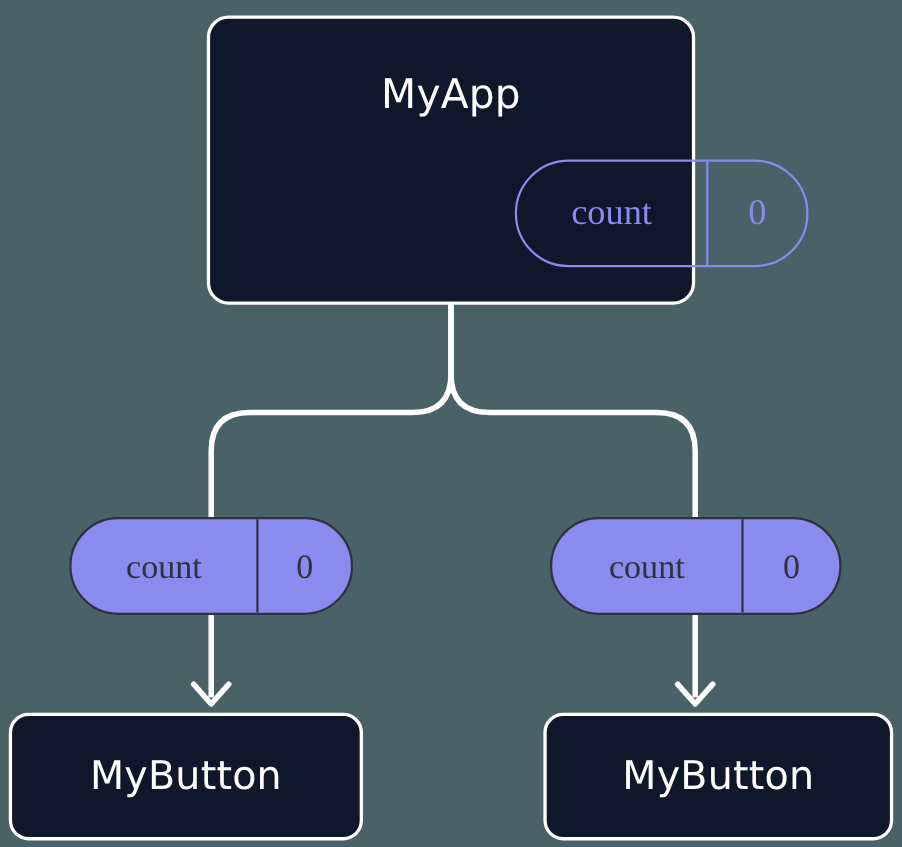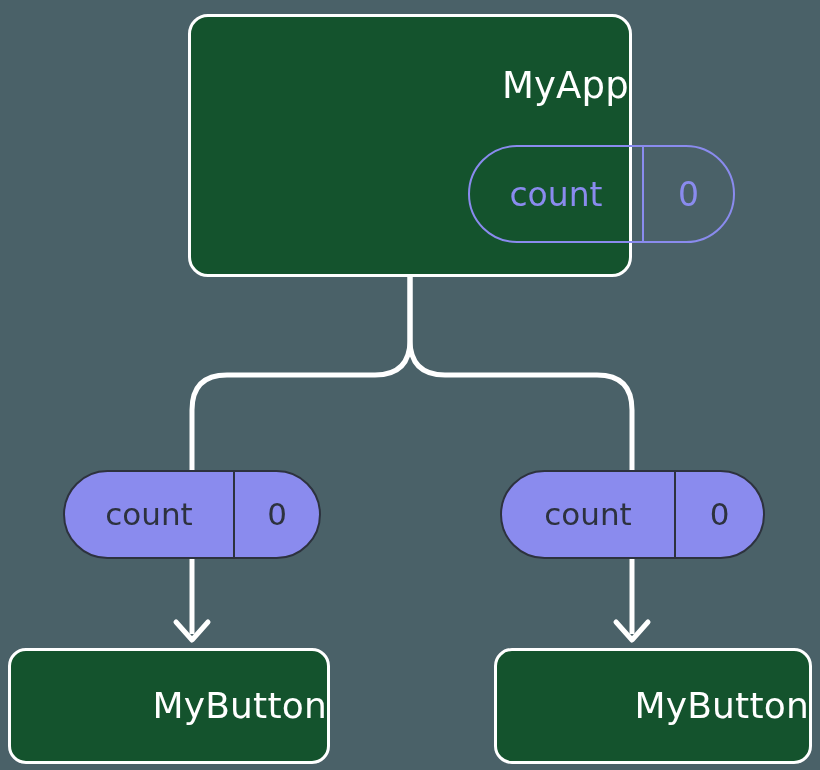--- a/index.html
+++ b/index.html
@@ -20,26 +20,26 @@
     position: absolute;
     left: 0; top: 0;
     width: 820px; height: 770px;
     pointer-events: none;
   }
 
   
   .node-box {
     position: absolute;
     box-sizing: border-box;
-    background: #14532d;
+    background: #0f172a;
     border: 3px solid #ffffff;
     border-radius: 18px;
     display: flex;
     flex-direction: column;
-    align-items: flex-end;
+    align-items: center;
   }
   .node-title {
     color: #ffffff;
     font-size: 37px;
     font-weight: 400;
     letter-spacing: 0.2px;
     line-height: 1;
     white-space: nowrap;
   }
 
@@ -70,20 +70,21 @@
   #node-button-right .node-title { font-size: 36px; }
 
   
   .pill {
     position: absolute;
     box-sizing: border-box;
     display: flex;
     align-items: stretch;
     border-radius: 999px;
     overflow: hidden;
+    font-family: Liberation Serif, serif;
   }
   .pill-key, .pill-val {
     display: flex;
     align-items: center;
     justify-content: center;
     line-height: 1;
     white-space: nowrap;
   }
 
   

